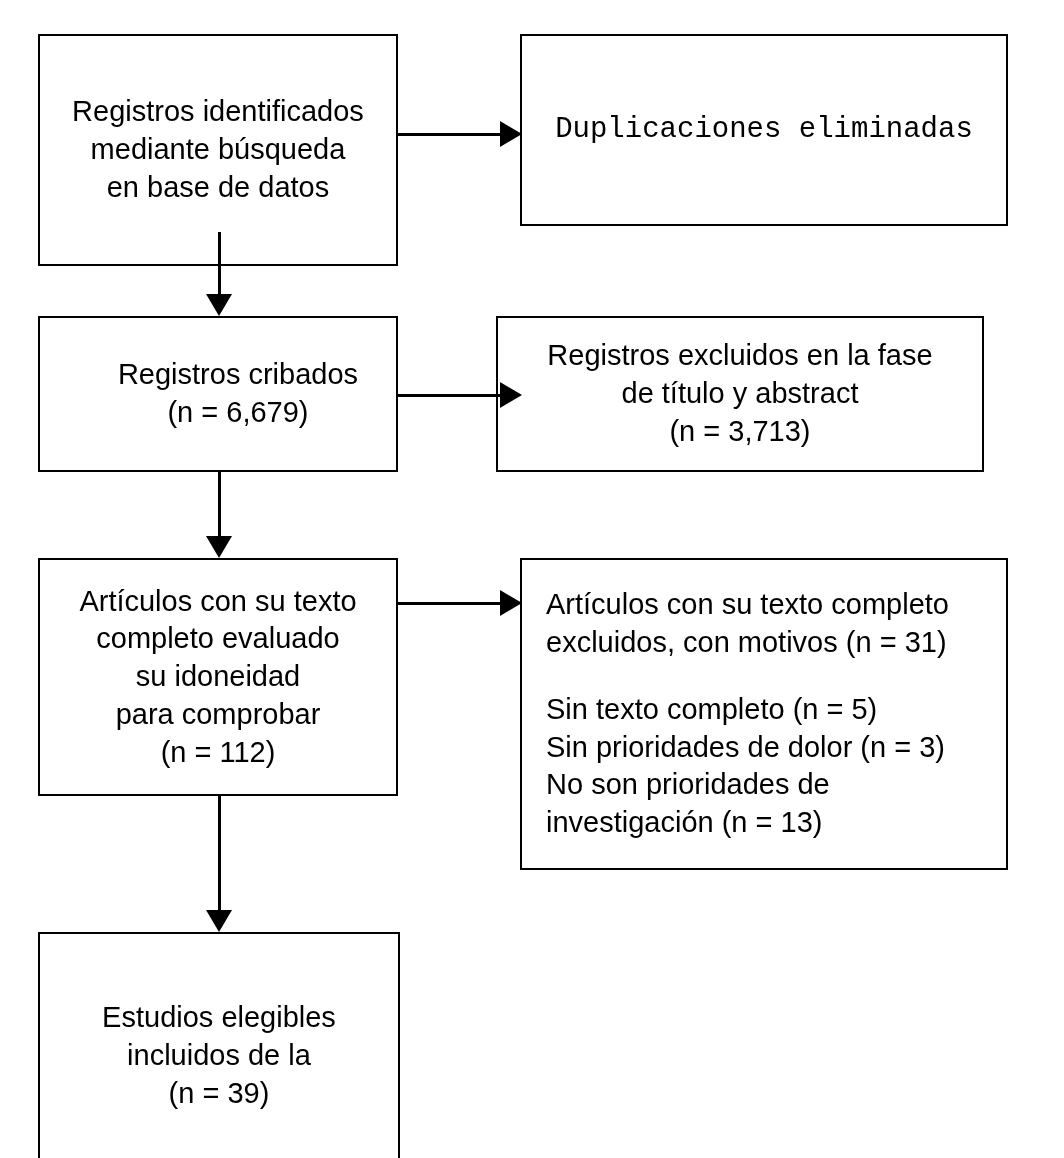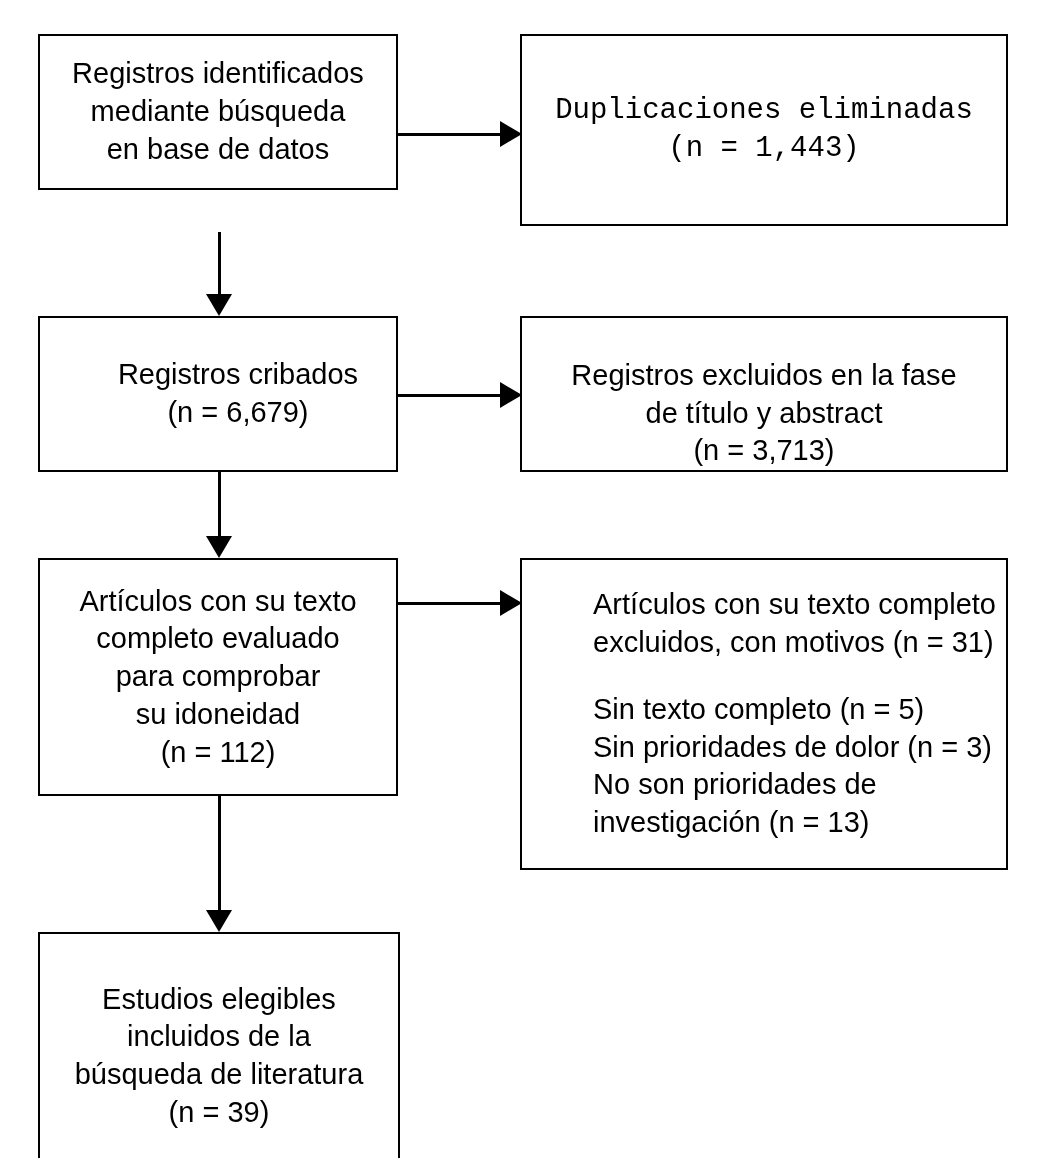--- a/index.html
+++ b/index.html
@@ -24,30 +24,30 @@
     border: 2px solid #000000;
     background: #ffffff;
     display: flex;
     flex-direction: column;
     justify-content: center;
     font-size: 29px;
     line-height: 1.30;
     color: #000000;
   }
   .node.center { align-items: center; text-align: center; }
-  .node.left   { align-items: flex-end; text-align: left; }
+  .node.left   { align-items: flex-start; text-align: left; }
   .node.left .body { padding-left: 24px; padding-right: 10px; }
   .node .line { display: block; white-space: pre; }
   .node .spacer { display: block; height: 29px; }
 
   
-  #box-identified   { left: 38px;  top: 34px;  width: 360px; height: 156px; }
+  #box-identified   { left: 38px;  top: 34px;  width: 360px; height: 232px; }
   #box-duplicates   { left: 520px; top: 34px;  width: 488px; height: 192px; font-family: Liberation Mono, monospace; }
   #box-screened     { left: 38px;  top: 316px; width: 360px; height: 156px; padding-left: 40px; }
-  #box-excluded-ta  { left: 520px; top: 316px; width: 488px; height: 156px; justify-content: flex-end; }
+  #box-excluded-ta  { left: 496px; top: 316px; width: 488px; height: 156px; }
   #box-fulltext     { left: 38px;  top: 558px; width: 360px; height: 238px; }
   #box-excluded-ft  { left: 520px; top: 558px; width: 488px; height: 312px; }
   #box-included     { left: 38px;  top: 932px; width: 362px; height: 248px; }
 
   
   .hconn, .vconn {
     position: absolute;
   }
   .hconn .shaft {
     position: absolute;
@@ -119,21 +119,20 @@
     <div class="body">
       <span class="line">Registros identificados</span>
       <span class="line">mediante búsqueda</span>
       <span class="line">en base de datos</span>
     </div>
   </div>
 
   <div class="node center" id="box-duplicates">
     <div class="body">
       <span class="line">Duplicaciones eliminadas</span>
-      <span class="line">(n = 1,443)</span>
     </div>
   </div>
 
   <div class="node center" id="box-screened">
     <div class="body">
       <span class="line">Registros cribados</span>
       <span class="line">(n = 6,679)</span>
     </div>
   </div>
 
@@ -142,43 +141,42 @@
       <span class="line">Registros excluidos en la fase</span>
       <span class="line">de título y abstract</span>
       <span class="line">(n = 3,713)</span>
     </div>
   </div>
 
   <div class="node center" id="box-fulltext">
     <div class="body">
       <span class="line">Artículos con su texto</span>
       <span class="line">completo evaluado</span>
+      <span class="line">su idoneidad</span>
       <span class="line">para comprobar</span>
-      <span class="line">su idoneidad</span>
       <span class="line">(n = 112)</span>
     </div>
   </div>
 
   <div class="node left" id="box-excluded-ft">
     <div class="body">
       <span class="line">Artículos con su texto completo</span>
       <span class="line">excluidos, con motivos (n = 31)</span>
       <span class="spacer"></span>
       <span class="line">Sin texto completo (n = 5)</span>
       <span class="line">Sin prioridades de dolor (n = 3)</span>
       <span class="line">No son prioridades de</span>
       <span class="line">investigación (n = 13)</span>
     </div>
   </div>
 
   <div class="node center" id="box-included">
     <div class="body">
       <span class="line">Estudios elegibles</span>
       <span class="line">incluidos de la</span>
-      <span class="line">búsqueda de literatura</span>
       <span class="line">(n = 39)</span>
     </div>
   </div>
 
   <div class="hconn" id="arrow-h-1">
     <div class="shaft"></div>
     <div class="head"></div>
   </div>
 
   <div class="hconn" id="arrow-h-2">

